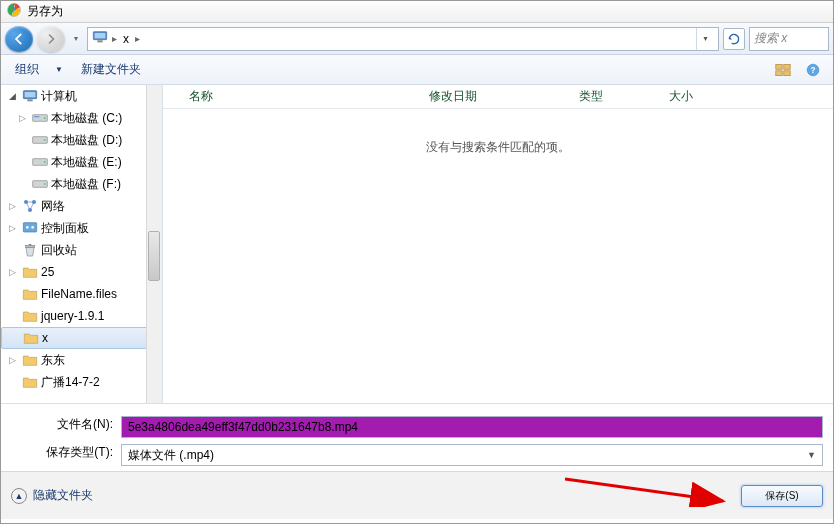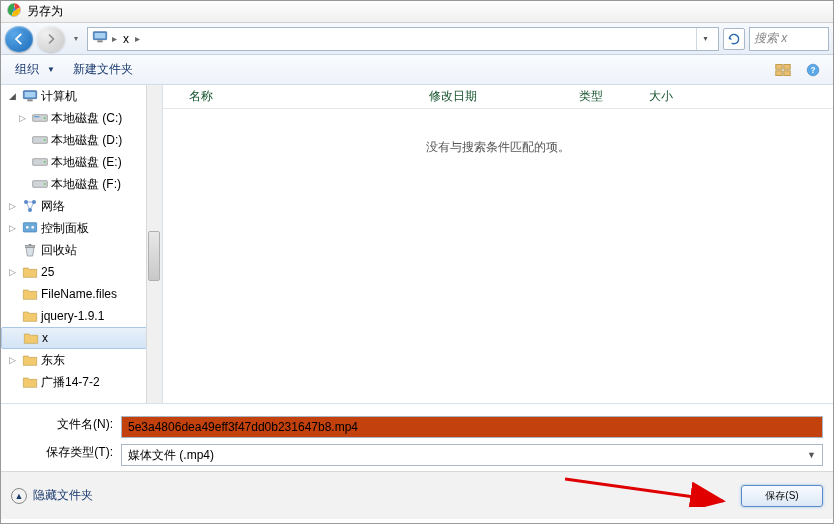--- a/index.html
+++ b/index.html
@@ -17,48 +17,48 @@
 .addressbar { flex: 1; height: 24px; background: #fff; border: 1px solid #a8b8c8; display: flex; align-items: center; padding: 0 4px; gap: 4px; }
 .addr-computer-icon { width: 16px; height: 14px; }
 .addr-crumb { padding: 0 2px; }
 .addr-chev { color: #666; font-size: 10px; }
 .addr-spacer { flex: 1; }
 .addr-dd { width: 18px; height: 22px; border-left: 1px solid #d0d8e0; display:flex; align-items:center; justify-content:center; font-size:8px; color:#555; }
 .refresh-btn { width: 22px; height: 22px; border: 1px solid #a8b8c8; background:#fff; display:flex; align-items:center; justify-content:center; border-radius:2px; }
 .searchbox { width: 80px; height: 24px; background: #fff; border: 1px solid #a8b8c8; display: flex; align-items: center; padding: 0 4px; color: #888; font-style: italic; }
 
 .toolbar { height: 30px; background: linear-gradient(#f9fbfe, #eef3fa); border-bottom: 1px solid #d4dce8; display: flex; align-items: center; padding: 0 8px; gap: 6px; }
-.tool-item { padding: 3px 6px; display:flex; align-items:center; gap:8px; color: #1a3a6e; }
+.tool-item { padding: 3px 6px; display:flex; align-items:center; gap:16px; color: #1a3a6e; }
 .tool-spacer { flex:1; }
 .tool-icon-btn { width: 24px; height:22px; display:flex; align-items:center; justify-content:center; }
 
 .main { display: flex; height: 318px; }
 .tree { width: 162px; border-right: 1px solid #d8e0e8; overflow-y: auto; background:#fff; position:relative; }
 .tree-scrollbar { position:absolute; right:0; top:0; width:16px; height:100%; background:#f0f0f0; border-left:1px solid #d8d8d8; }
 .tree-thumb { position:absolute; right:2px; top:146px; width:12px; height:50px; background:linear-gradient(#e8e8e8,#c8c8c8); border:1px solid #b0b0b0; border-radius:2px; }
 .tree-item { display: flex; align-items: center; height: 22px; padding-left: 8px; gap: 3px; white-space: nowrap; }
 .tree-item.selected { background: linear-gradient(#e8f0fa, #d4e4f6); border: 1px solid #a8c8e8; border-radius:2px; }
 .tree-arrow { width: 10px; font-size: 9px; color: #888; }
 .tree-arrow.open { color:#555; }
 .tree-icon { width: 16px; height: 16px; flex-shrink:0; }
 .indent-1 { padding-left: 18px; }
 
 .filelist { flex: 1; background:#fff; }
 .columns { display: flex; height: 24px; border-bottom: 1px solid #e4e8ec; align-items: center; padding-left: 18px; color:#14532d; }
 .col { padding: 0 8px; }
 .col-name { width: 240px; }
 .col-date { width: 120px; }
 .col-type { width: 100px; text-align: center; }
-.col-size { width: 80px; }
+.col-size { width: 80px; text-align: center; }
 .empty-msg { text-align: center; padding-top: 30px; color: #555; }
 
 .bottom { border-top: 1px solid #d8e0e8; padding: 12px 10px 4px; background:#fff; height:68px; }
 .field-row { display: flex; align-items: flex-start; margin-bottom: 6px; }
 .field-label { width: 110px; text-align: right; padding-right: 8px; }
-.field-input { flex: 1; height: 22px; border: 1px solid #a8b8c8; padding: 0 6px; font-size:12px; background:#c2410c; }
+.field-input { flex: 1; height: 22px; border: 1px solid #a8b8c8; padding: 0 6px; font-size:12px; background:#a21caf; }
 .field-combo { flex: 1; height: 22px; border: 1px solid #a8b8c8; padding: 0 6px; display:flex; align-items:center; justify-content:space-between; background:#fff; }
 
 .footer { height: 48px; display: flex; align-items: center; padding: 0 10px; background:#f2f2f2; border-top:1px solid #d8d8d8; position:relative; }
 .hide-folders { display:flex; align-items:center; gap:6px; color:#1a3a6e; }
 .hide-arrow { width:16px; height:16px; border:1px solid #888; border-radius:50%; display:flex; align-items:center; justify-content:center; font-size:9px; }
 .footer-spacer { flex:1; }
 .save-btn { width: 82px; height: 22px; background: linear-gradient(#f8fbff,#dce8f6); border:1px solid #5a8ac8; border-radius:3px; font-size:10px; box-shadow: 0 0 3px rgba(90,160,230,.6); }
 
 .red-arrow { position:absolute; right: 98px; bottom: 12px; pointer-events:none; }
 

